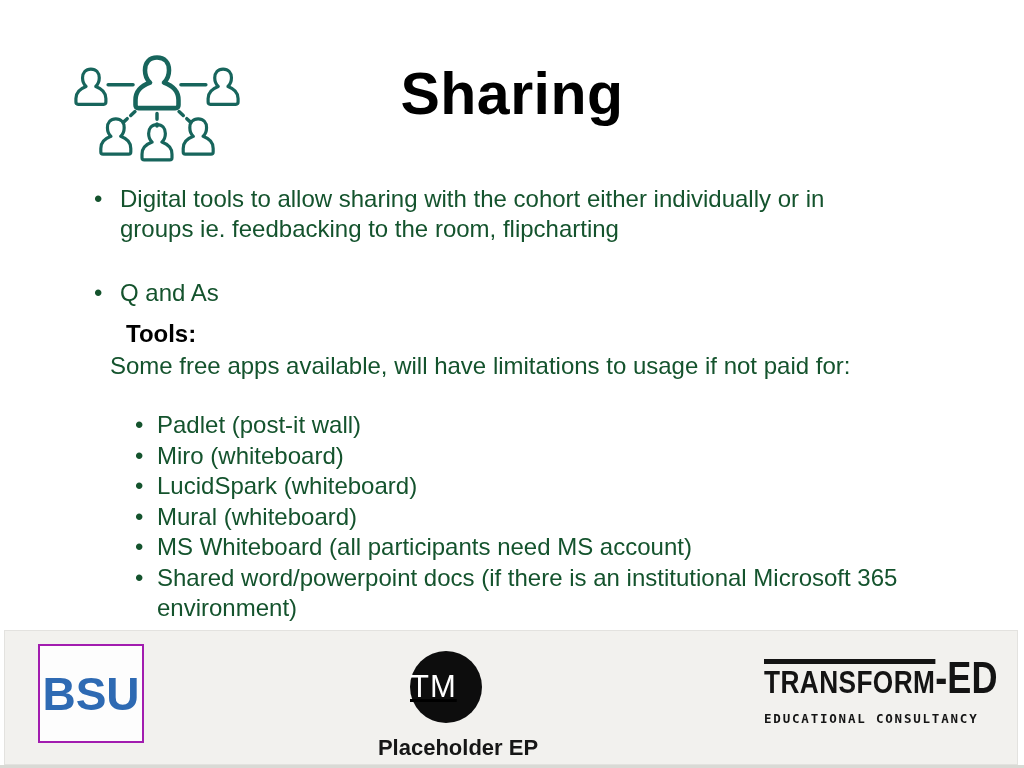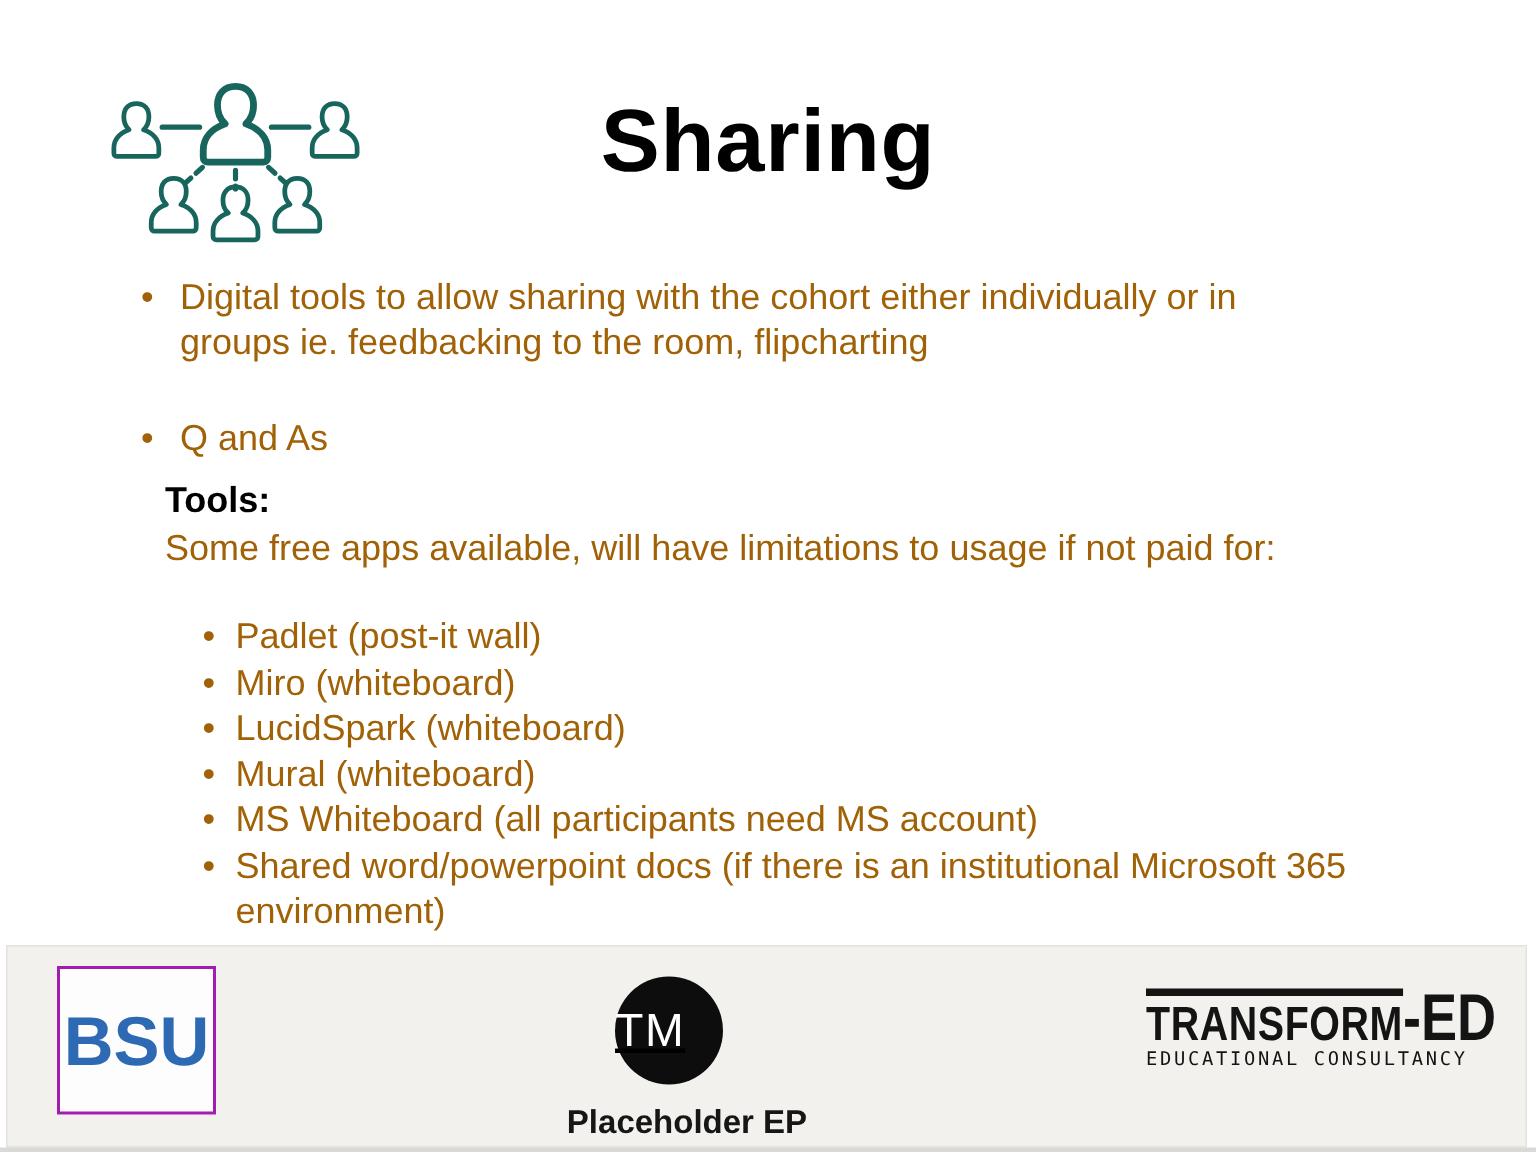--- a/index.html
+++ b/index.html
@@ -13,27 +13,27 @@
   .title {
     position:absolute; top:60px; left:0; right:0;
     text-align:center; font-size:59px; font-weight:700;
     letter-spacing:0.5px; color:#000;
   }
 
   
   .icon-wrap { position:absolute; left:66px; top:38px; width:182px; height:128px; }
 
   
-  .body-text { font-size:24px; line-height:30px; color:#a16207; }
+  .body-text { font-size:24px; line-height:30px; color:#14532d; }
   .bullet { position:absolute; padding-left:30px; }
   .bullet::before { content:"\2022"; position:absolute; left:4px; }
   .bullet-1 { left:90px; top:184px; width:780px; }
   .bullet-2 { left:90px; top:278px; width:600px; }
 
-  .tools-heading { position:absolute; left:110px; top:320px; font-size:24px; font-weight:700; }
+  .tools-heading { position:absolute; left:126px; top:320px; font-size:24px; font-weight:700; }
   .tools-subtitle { position:absolute; left:110px; top:351px; width:860px; }
 
   .tool-list { position:absolute; left:133px; top:410px; width:812px;
     margin:0; padding:0; list-style:none; }
   .tool-list li { position:relative; padding-left:24px; line-height:30.5px; }
   .tool-list li::before { content:"\2022"; position:absolute; left:2px; }
 
   
   .footer-band {
     position:absolute; left:4px; right:6px; top:630px; bottom:3px;
@@ -65,23 +65,23 @@
   .ted-name {
     display:flex; align-items:baseline;
     transform:scaleX(0.82); transform-origin:left center; white-space:nowrap;
   }
   .ted-main {
     font-size:32px; font-weight:700; letter-spacing:0.5px; line-height:1;
     border-top:5px solid #141414; padding-top:2px;
   }
   .ted-suffix { font-size:44px; font-weight:700; line-height:0.8; letter-spacing:0; }
   .ted-sub {
-    margin-top:0;
+    margin-top:13px;
     font-family:"DejaVu Sans Mono", monospace;
-    font-size:12.5px; font-weight:400; letter-spacing:1.8px; white-space:nowrap;
+    font-size:12.5px; font-weight:700; letter-spacing:1.8px; white-space:nowrap;
   }
 </style>
 </head>
 <body>
 
 <div class="slide">
 
   <div class="icon-wrap">
     <svg width="182" height="128" viewBox="0 0 190 132" fill="none">
       <defs>

